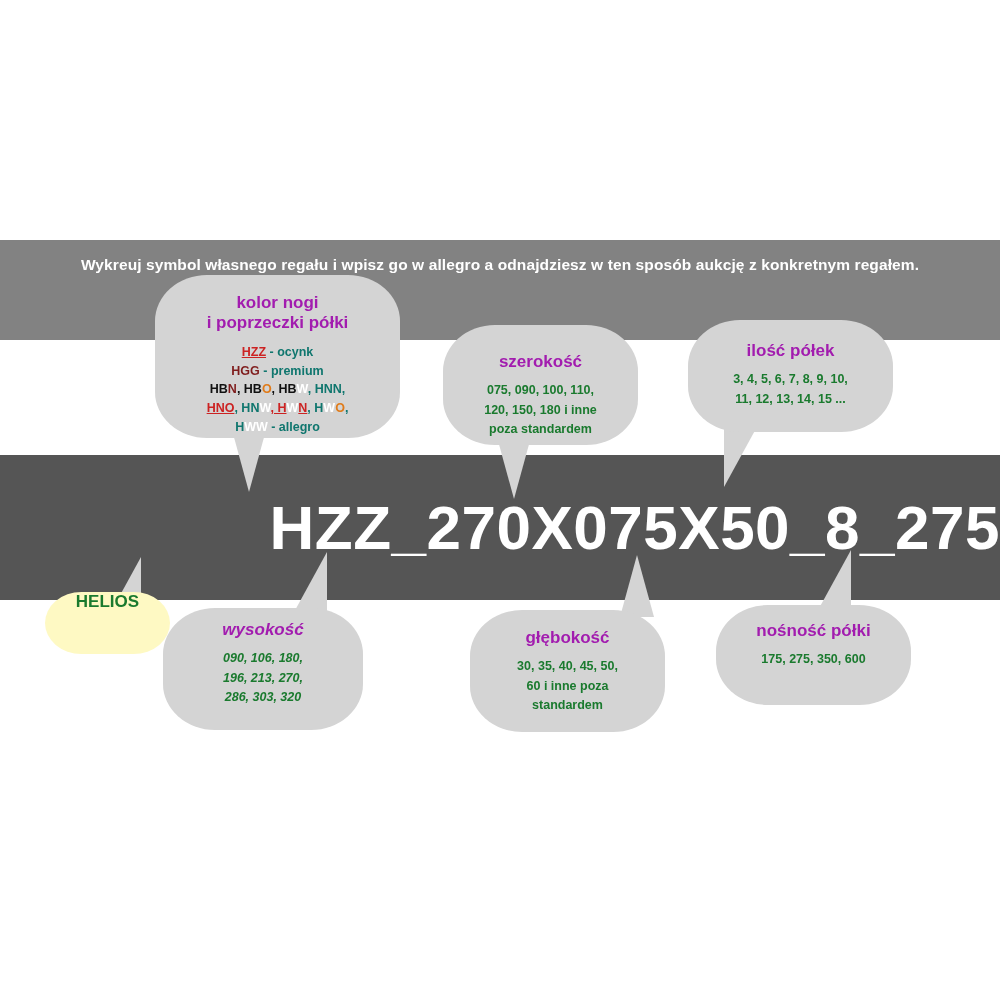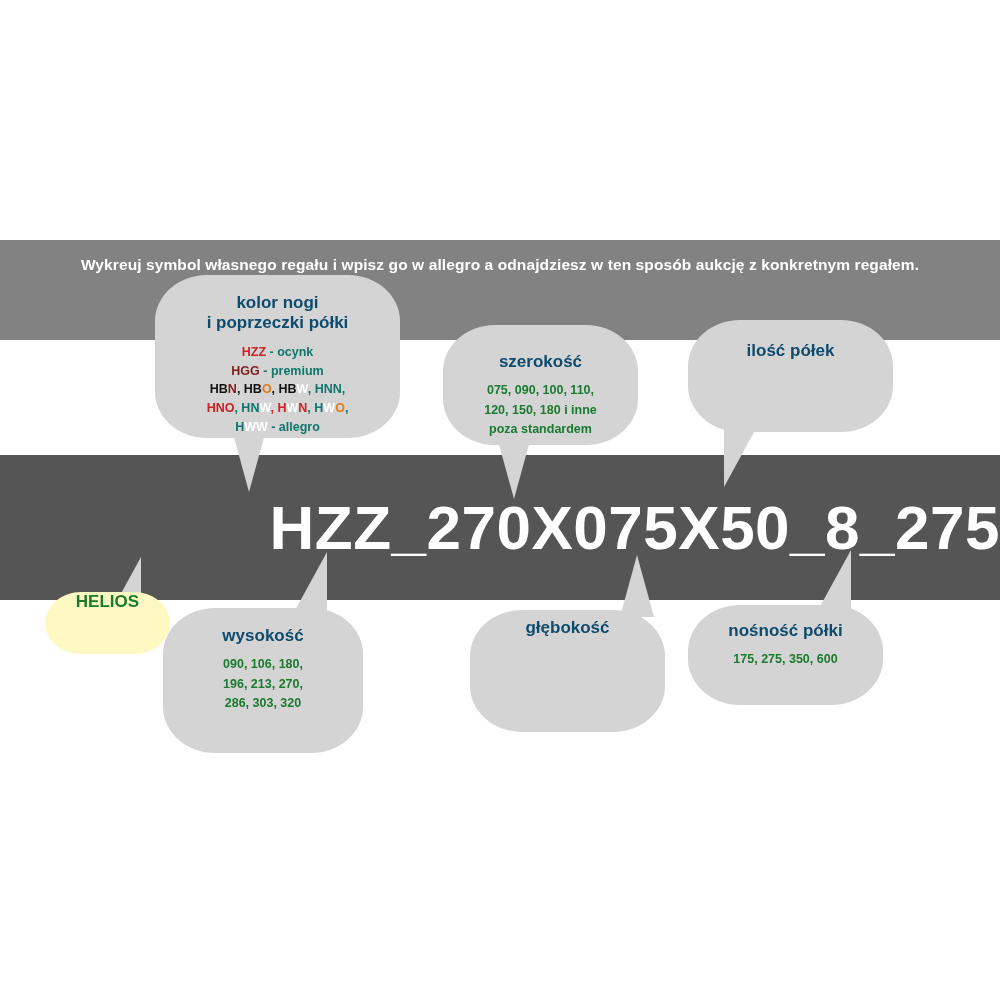--- a/index.html
+++ b/index.html
@@ -69,21 +69,21 @@
     position: absolute;
     background: #d4d4d4;
     border-radius: 52px / 46px;
     box-sizing: border-box;
     text-align: center;
     color: #1a7a2e;
   }
   .bubble .btitle {
     font-weight: bold;
     font-size: 17px;
-    color: #0c4a6e;
+    color: #a21caf;
     line-height: 1.2;
   }
   .bubble .bbody {
     font-weight: bold;
     font-size: 12.5px;
     color: #1a7a2e;
     line-height: 1.55;
     margin-top: 9px;
   }
 
@@ -117,21 +117,21 @@
   
   .legend-line {
     font-weight: bold;
     font-size: 12.5px;
     line-height: 1.5;
     color: #1a7a2e;
     white-space: nowrap;
   }
   .c-green  { color: #0f766e; }
   .c-blue   { color: #7f1d1d; margin-top: 44px; }
-  .c-red    { color: #cc2222; }
+  .c-red    { color: #cc2222; text-decoration: underline; }
   .c-orange { color: #e07b1a; }
   .c-white  { color: #ffffff; }
   .c-black  { color: #111111; }
 
   
   .helios {
     position: absolute;
     background: #fef9c3;
     border-radius: 40px / 34px;
     display: flex;
@@ -170,39 +170,44 @@
   <div class="bubble" style="left:443px; top:325px; width:195px; height:120px; padding-top:27px;">
     <div class="btitle">szerokość</div>
     <div class="bbody" style="white-space:pre-line;">075, 090, 100, 110,
 120, 150, 180  i inne
 poza standardem</div>
   </div>
 
   <div class="tail tail-down-skew" style="left:724px; top:425px;"></div>
   <div class="bubble" style="left:688px; top:320px; width:205px; height:112px; padding-top:21px;">
     <div class="btitle">ilość półek</div>
+    <div class="bbody" style="white-space:pre-line;">3, 4, 5, 6, 7, 8, 9, 10,
+11, 12, 13, 14, 15 ...</div>
   </div>
 
   <div class="tail tail-up-skew" style="left:107px; top:557px;"></div>
   <div class="helios" style="left:45px; top:592px; width:125px; height:62px;">
     <span>HELIOS</span>
   </div>
 
   <div class="tail tail-up-skew" style="left:293px; top:552px;"></div>
-  <div class="bubble" style="left:163px; top:608px; width:200px; height:145px; padding-top:18px;">
+  <div class="bubble" style="left:163px; top:608px; width:200px; height:122px; padding-top:12px;font-style:italic;">
     <div class="btitle">wysokość</div>
     <div class="bbody" style="white-space:pre-line;">090, 106, 180,
 196, 213, 270,
 286, 303, 320</div>
   </div>
 
   <div class="tail tail-up" style="left:620px; top:555px;"></div>
-  <div class="bubble" style="left:470px; top:610px; width:195px; height:122px; padding-top:8px;">
+  <div class="bubble" style="left:470px; top:610px; width:195px; height:122px; padding-top:18px;">
     <div class="btitle">głębokość</div>
+    <div class="bbody" style="white-space:pre-line;">30, 35, 40, 45, 50,
+60 i inne poza
+standardem</div>
   </div>
 
   <div class="tail tail-up-skew" style="left:817px; top:550px;"></div>
-  <div class="bubble" style="left:688px; top:605px; width:195px; height:100px; padding-top:16px;">
+  <div class="bubble" style="left:716px; top:605px; width:195px; height:100px; padding-top:16px;">
     <div class="btitle">nośność półki</div>
     <div class="bbody" style="white-space:pre-line;">175, 275, 350, 600</div>
   </div>
 
 </div>
 
 </body></html>

